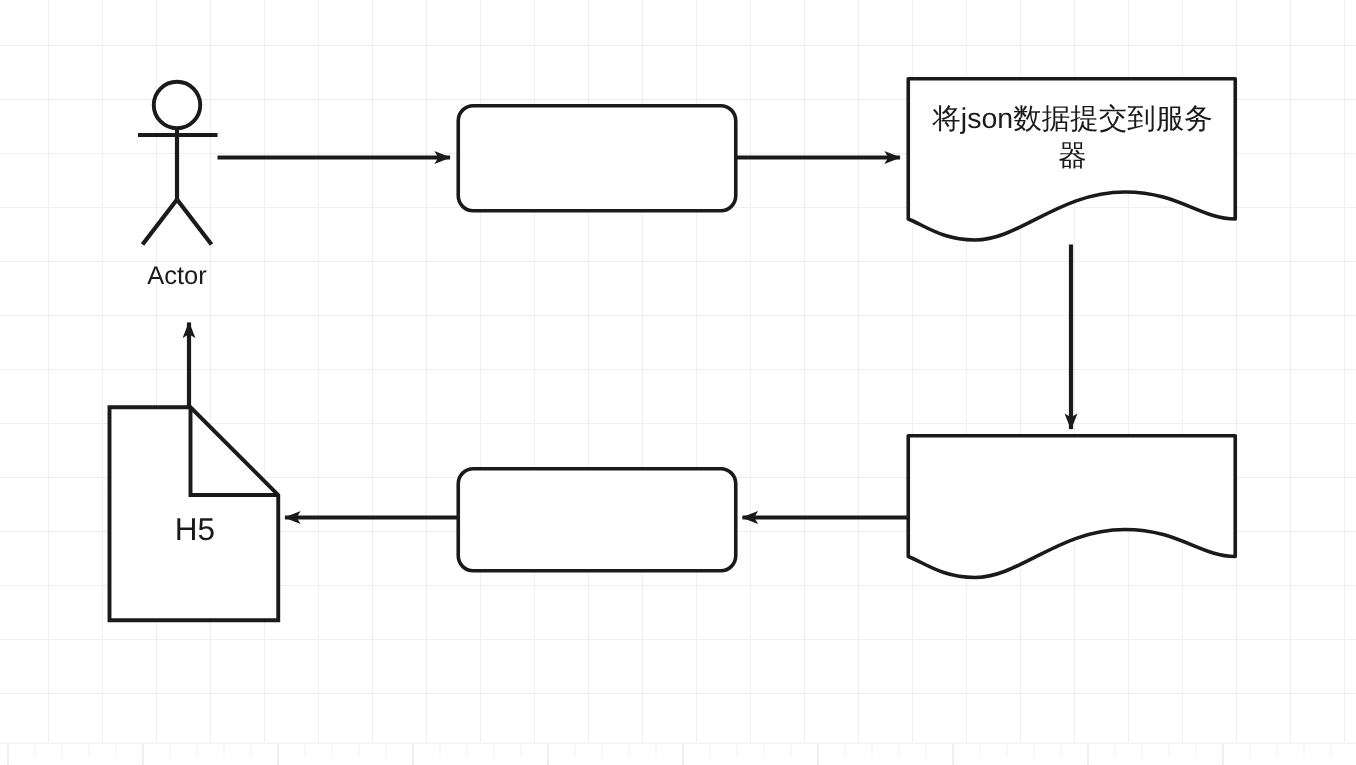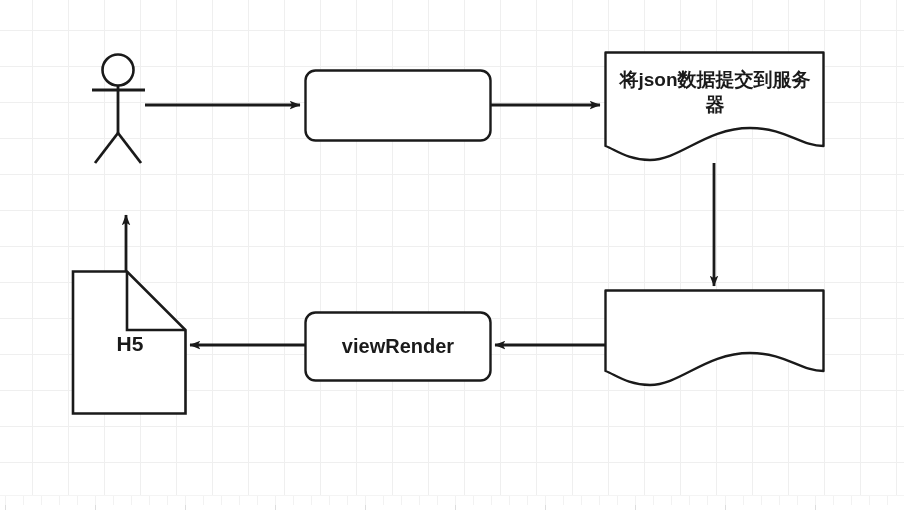--- a/index.html
+++ b/index.html
@@ -52,21 +52,20 @@
   }
   .node-label {
     position: absolute;
     display: flex;
     align-items: center;
     justify-content: center;
     text-align: center;
     color: #1a1a1a;
     pointer-events: none;
     line-height: 1.32;
-    font-weight: bold;
   }
   .lbl-cn {
     font-size: 19px;
   }
   .lbl-en {
     font-size: 20px;
   }
   .lbl-actor {
     font-size: 17px;
   }
@@ -122,28 +121,28 @@
 
     <line x1="714" y1="163" x2="714" y2="286" stroke="#1a1a1a" stroke-width="2.8" marker-end="url(#arrowhead)"></line>
 
     <line x1="605" y1="345" x2="495" y2="345" stroke="#1a1a1a" stroke-width="2.8" marker-end="url(#arrowhead)"></line>
 
     <line x1="305" y1="345" x2="190" y2="345" stroke="#1a1a1a" stroke-width="2.8" marker-end="url(#arrowhead)"></line>
 
     <line x1="126" y1="271" x2="126" y2="215" stroke="#1a1a1a" stroke-width="2.8" marker-end="url(#arrowhead)"></line>
   </svg>
 
+  <div class="node-label lbl-actor" style="left:78px; top:172px; width:80px; height:24px;">Actor</div>
 
 
   <div class="node-label lbl-cn" style="left:616px; top:55px; width:198px; height:74px;">将json数据提交到服务器</div>
 
 
-  <div class="node-label lbl-en" style="left:306px; top:313px; width:184px; height:67px;">viewRender</div>
 
-  <div class="node-label lbl-h5" style="left:84px; top:328px; width:92px; height:32px;">H5</div>
+  <div class="node-label lbl-h5" style="left:84px; top:338px; width:92px; height:32px;">H5</div>
 
   <div class="hit" style="left:92px; top:50px; width:56px; height:120px;"></div>
   <div class="hit" style="left:305px; top:70px; width:186px; height:71px;"></div>
   <div class="hit" style="left:605px; top:52px; width:219px; height:108px;"></div>
   <div class="hit" style="left:605px; top:290px; width:219px; height:95px;"></div>
   <div class="hit" style="left:305px; top:312px; width:186px; height:69px;"></div>
   <div class="hit" style="left:73px; top:271px; width:113px; height:143px;"></div>
 
   <div id="ruler"></div>
 </div>

